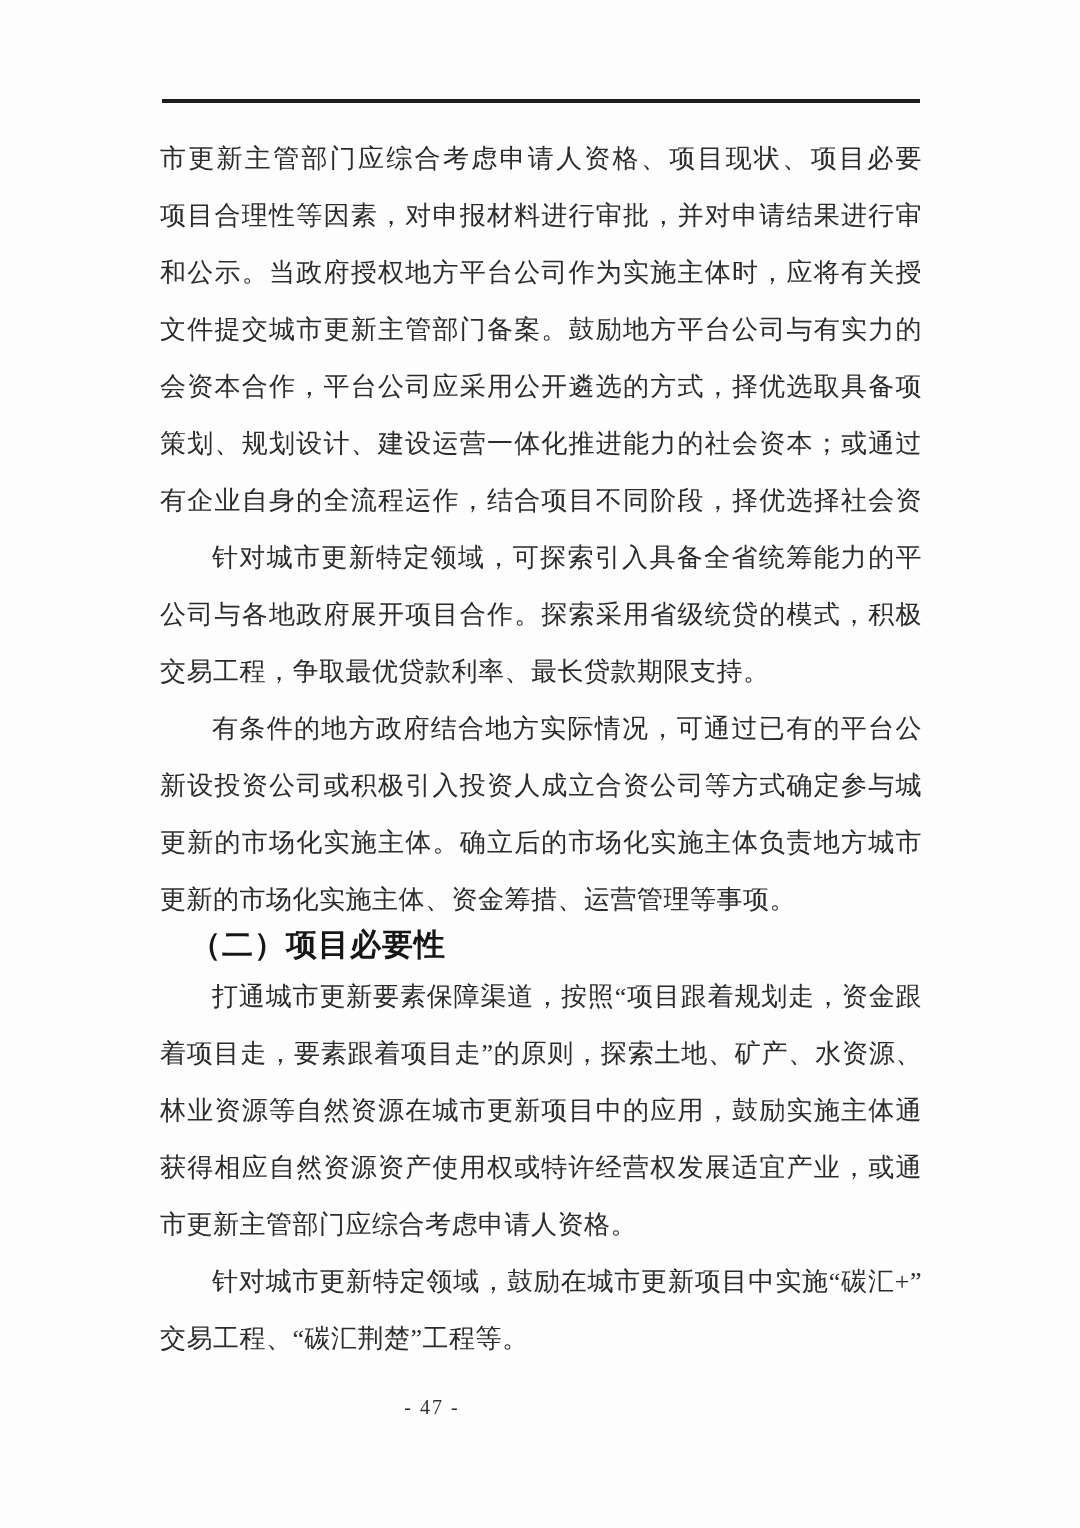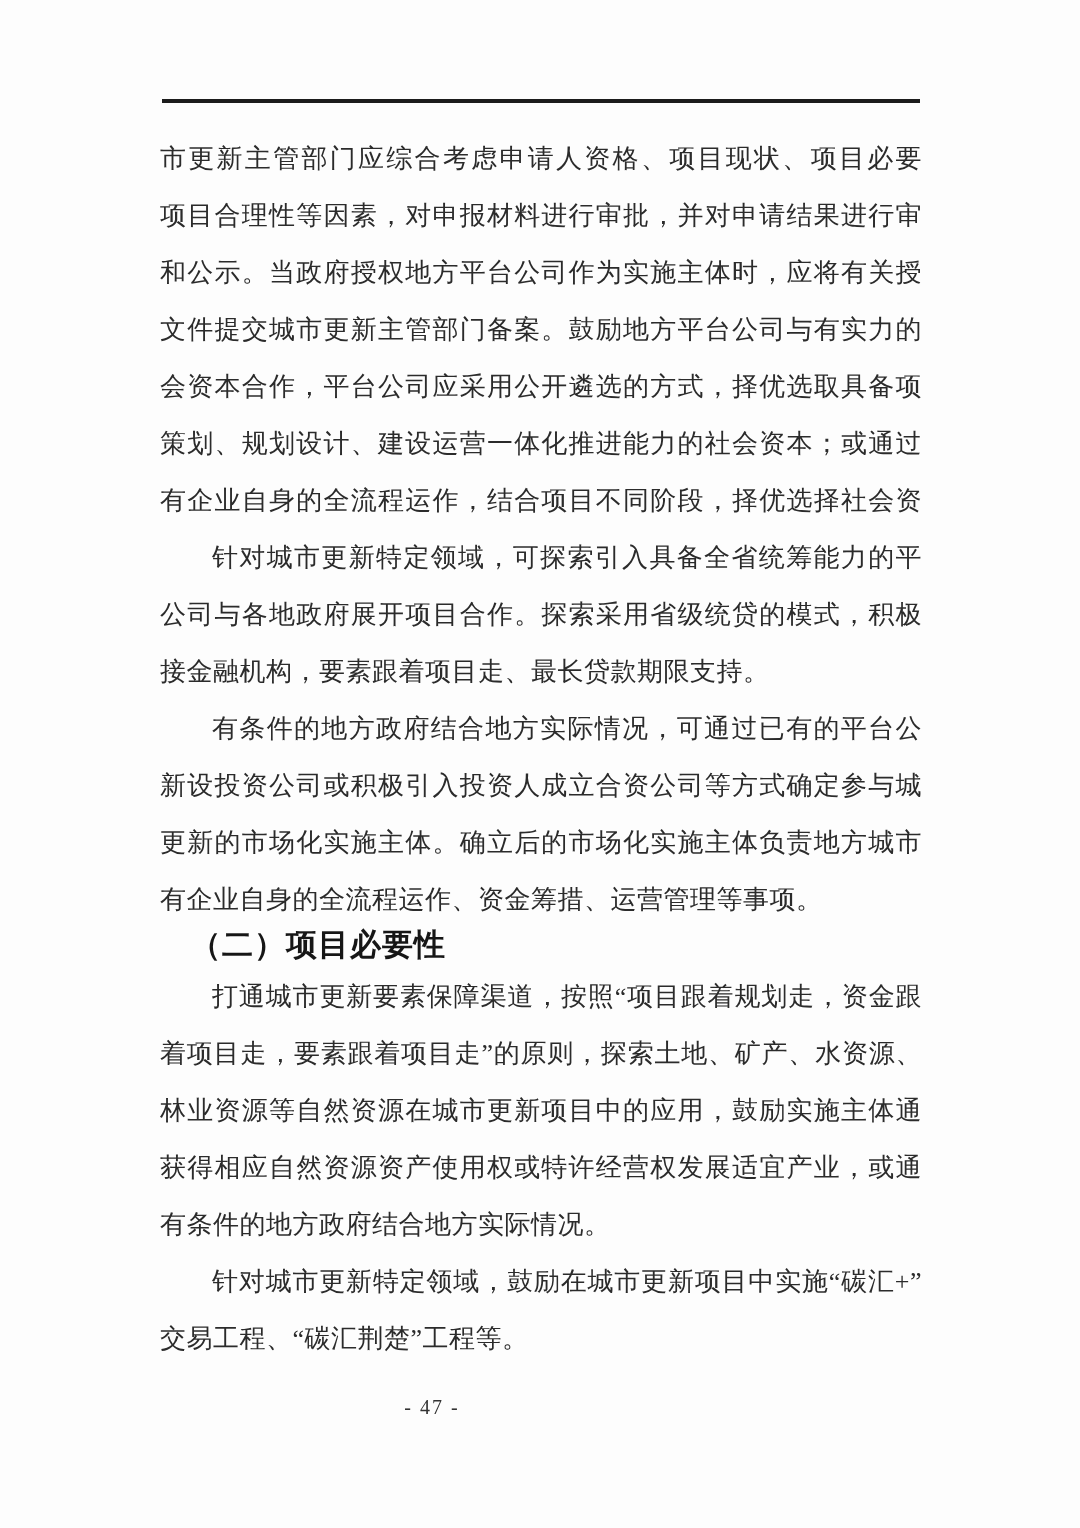--- a/index.html
+++ b/index.html
@@ -82,35 +82,35 @@
         <div class="line">项目合理性等因素，对申报材料进行审批，并对申请结果进行审批</div>
         <div class="line">和公示。当政府授权地方平台公司作为实施主体时，应将有关授权</div>
         <div class="line">文件提交城市更新主管部门备案。鼓励地方平台公司与有实力的社</div>
         <div class="line">会资本合作，平台公司应采用公开遴选的方式，择优选取具备项目</div>
         <div class="line">策划、规划设计、建设运营一体化推进能力的社会资本；或通过国</div>
         <div class="line last">有企业自身的全流程运作，结合项目不同阶段，择优选择社会资本。</div>
       </div>
       <div class="paragraph">
         <div class="line indent">针对城市更新特定领域，可探索引入具备全省统筹能力的平台</div>
         <div class="line">公司与各地政府展开项目合作。探索采用省级统贷的模式，积极对</div>
-        <div class="line last">接金融机构，要素跟着项目走、最长贷款期限支持。</div>
+        <div class="line last">交易工程，争取最优贷款利率、最长贷款期限支持。</div>
       </div>
       <div class="paragraph">
         <div class="line indent">有条件的地方政府结合地方实际情况，可通过已有的平台公司、</div>
         <div class="line">新设投资公司或积极引入投资人成立合资公司等方式确定参与城市</div>
         <div class="line">更新的市场化实施主体。确立后的市场化实施主体负责地方城市更</div>
-        <div class="line last">有企业自身的全流程运作、资金筹措、运营管理等事项。</div>
+        <div class="line last">更新的市场化实施主体、资金筹措、运营管理等事项。</div>
       </div>
       <div class="heading">（二）项目必要性</div>
       <div class="paragraph">
         <div class="line indent">打通城市更新要素保障渠道，按照“项目跟着规划走，资金跟</div>
         <div class="line">着项目走，要素跟着项目走”的原则，探索土地、矿产、水资源、</div>
         <div class="line">林业资源等自然资源在城市更新项目中的应用，鼓励实施主体通过</div>
         <div class="line">获得相应自然资源资产使用权或特许经营权发展适宜产业，或通过</div>
-        <div class="line last">有条件的地方政府结合地方实际情况。</div>
+        <div class="line last">市更新主管部门应综合考虑申请人资格。</div>
       </div>
       <div class="paragraph">
         <div class="line indent">针对城市更新特定领域，鼓励在城市更新项目中实施“碳汇+”</div>
         <div class="line last">交易工程、“碳汇荆楚”工程等。</div>
       </div>
     </div>
   <div class="page-number">- 47 -</div>
 </div>
 
 </body></html>

